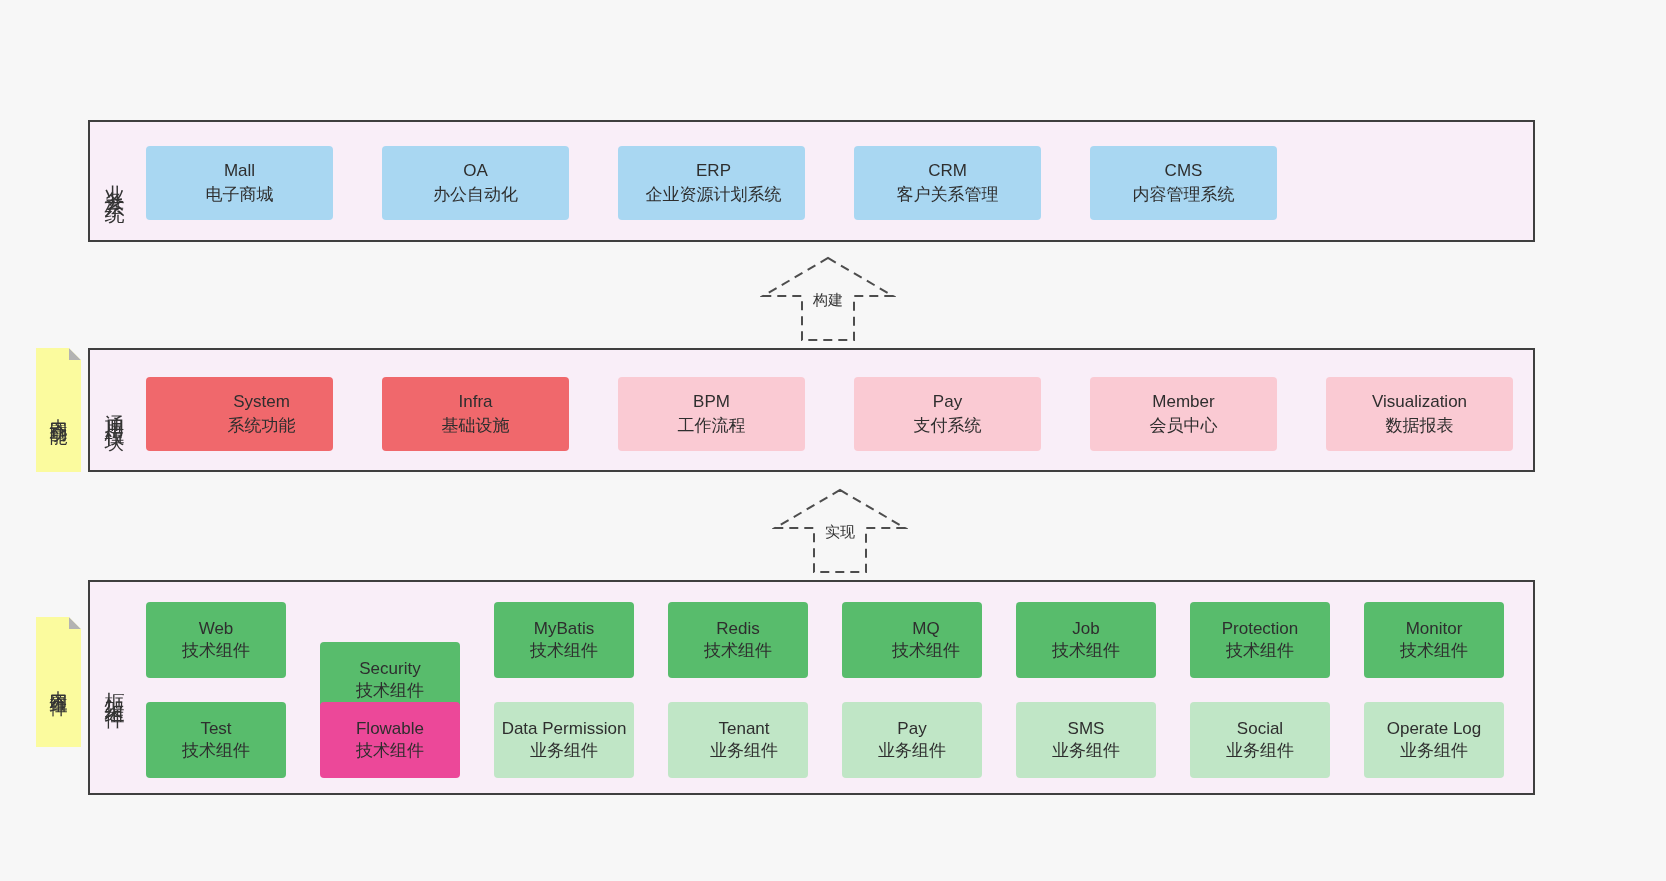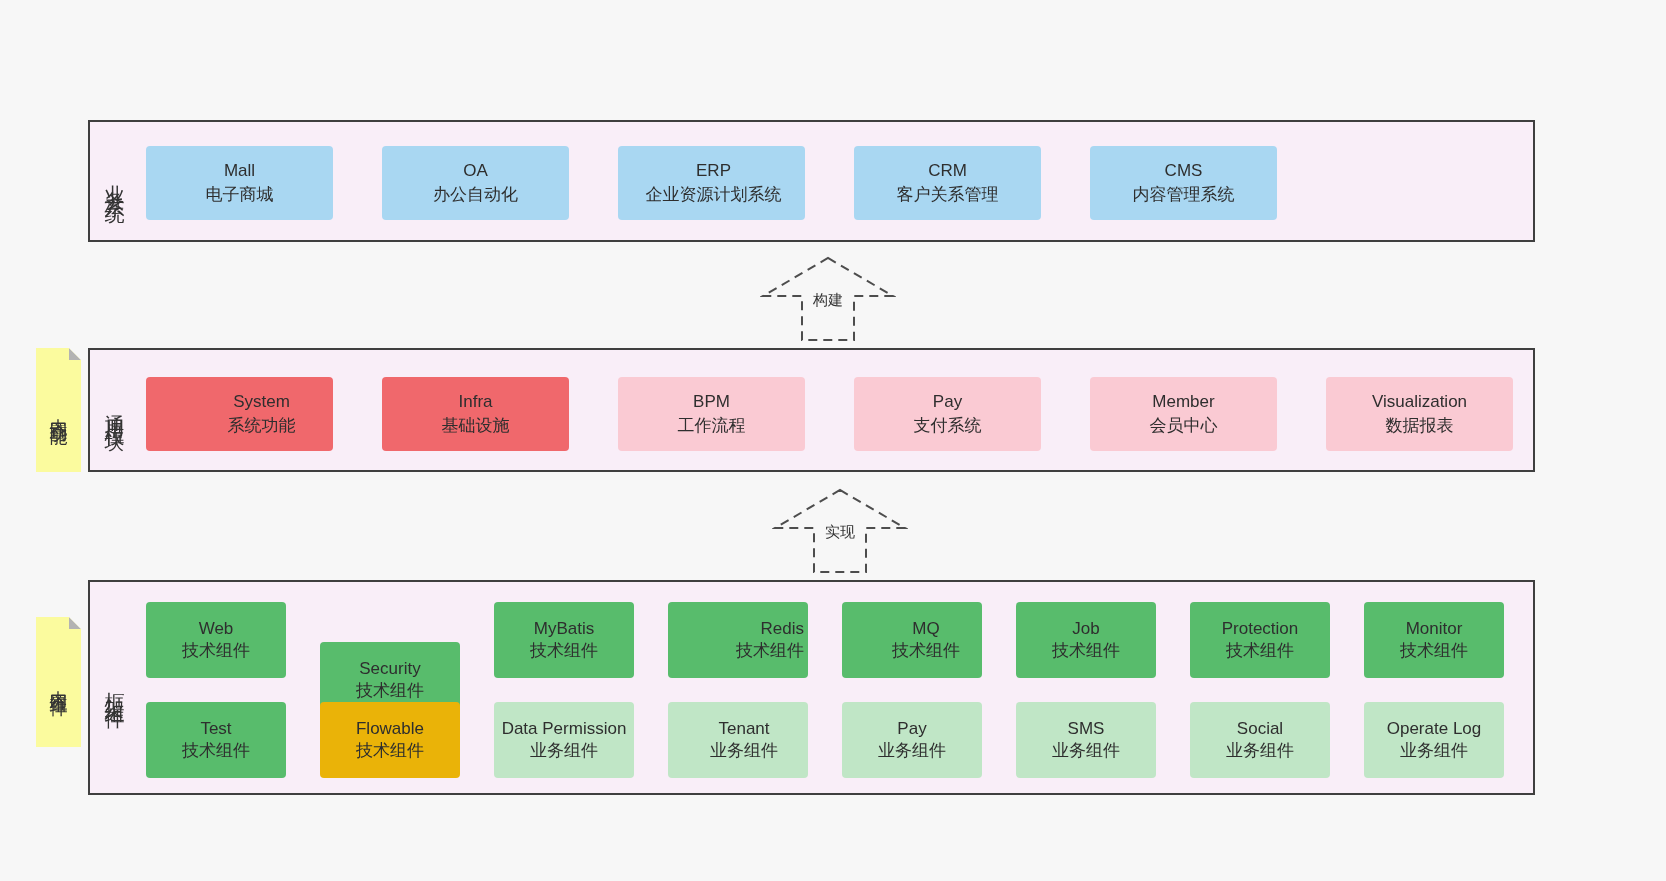--- a/index.html
+++ b/index.html
@@ -165,21 +165,21 @@
         <div>技术组件</div>
       </div>
       <div class="box box8" style="background: rgb(88, 188, 108); margin-top: 40px;">
         <div>Security</div>
         <div>技术组件</div>
       </div>
       <div class="box box8" style="background: rgb(88, 188, 108);">
         <div>MyBatis</div>
         <div>技术组件</div>
       </div>
-      <div class="box box8" style="background: rgb(88, 188, 108); align-items: flex-end;">
+      <div class="box box8" style="background: rgb(88, 188, 108);">
         <div>Redis</div>
         <div>技术组件</div>
       </div>
       <div class="box box8" style="background: rgb(88, 188, 108); padding-left: 32px;">
         <div>MQ</div>
         <div>技术组件</div>
       </div>
       <div class="box box8" style="background: rgb(88, 188, 108);">
         <div>Job</div>
         <div>技术组件</div>
@@ -191,21 +191,21 @@
       <div class="box box8" style="background: rgb(88, 188, 108);">
         <div>Monitor</div>
         <div>技术组件</div>
       </div>
     </div>
     <div class="row row8" style="top:120px;">
       <div class="box box8" style="background: rgb(88, 188, 108);">
         <div>Test</div>
         <div>技术组件</div>
       </div>
-      <div class="box box8" style="background: #eab308;">
+      <div class="box box8" style="background: #ec4899;">
         <div>Flowable</div>
         <div>技术组件</div>
       </div>
       <div class="box box8" style="background: rgb(192, 230, 198);">
         <div>Data Permission</div>
         <div>业务组件</div>
       </div>
       <div class="box box8" style="background: rgb(192, 230, 198); padding-left: 16px;">
         <div>Tenant</div>
         <div>业务组件</div>

